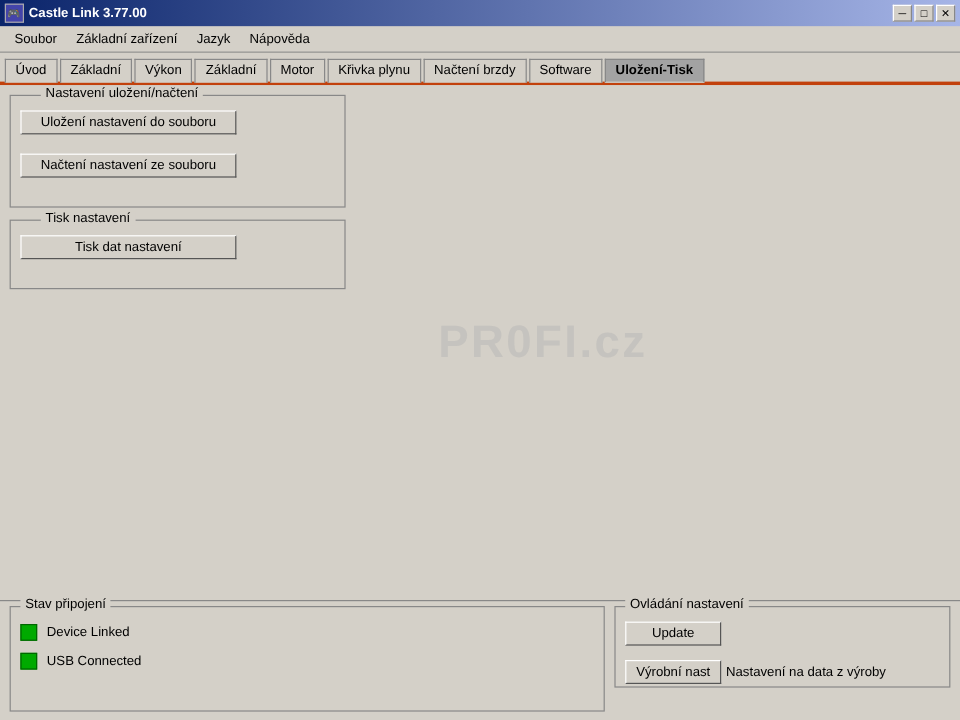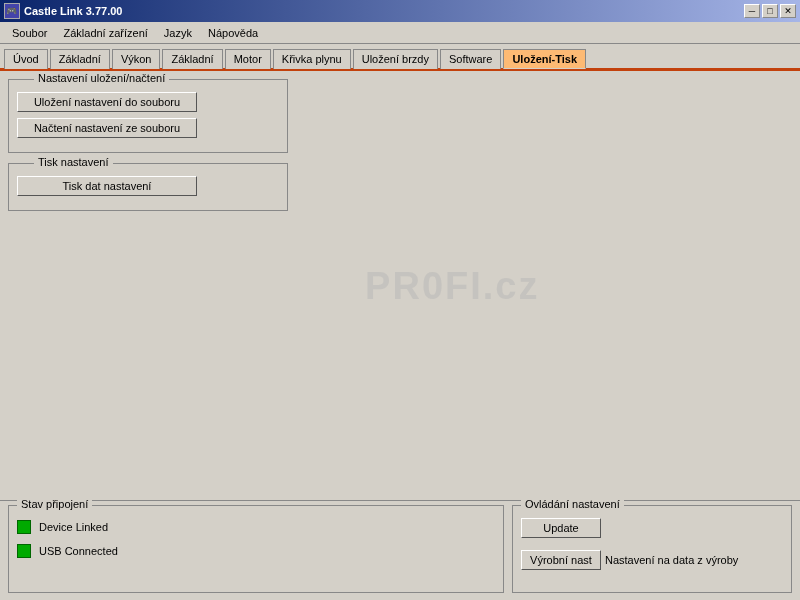--- a/index.html
+++ b/index.html
@@ -88,21 +88,21 @@
       border: 1px solid #888;
       border-bottom: none;
       background: #d4d0c8;
       cursor: pointer;
       font-size: 11px;
       margin-right: 2px;
       position: relative;
       top: 1px;
     }
     .tab.active {
-      background: #fdba74;
+      background: #a3a3a3;
       border-bottom: 1px solid #d4d0c8;
       font-weight: bold;
       z-index: 1;
     }
     
     .main-content {
       background: #d4d0c8;
       padding: 8px;
       flex: 1;
       position: relative;
@@ -130,21 +130,21 @@
       border: 1px solid;
       border-top-color: #ffffff;
       border-left-color: #ffffff;
       border-right-color: #555;
       border-bottom-color: #555;
       padding: 3px 12px;
       cursor: pointer;
       font-size: 11px;
       font-family: 'Tahoma', 'Arial', sans-serif;
       display: block;
-      margin-bottom: 6px;
+      margin-bottom: 16px;
       min-width: 180px;
     }
     
     .watermark {
       position: absolute;
       top: 50%;
       left: 50%;
       transform: translate(-20%, -50%);
       font-size: 38px;
       font-weight: bold;
@@ -195,21 +195,21 @@
       background: #00aa00;
       border: 1px solid #006600;
     }
     .status-right {
       width: 280px;
     }
     .control-group {
       border: 1px solid #888;
       padding: 4px 8px 8px 8px;
       position: relative;
-      height: 88px;
+      height: 68px;
       display: flex;
       flex-direction: column;
       gap: 4px;
     }
     .control-group-title {
       position: absolute;
       top: -8px;
       left: 8px;
       background: #d4d0c8;
       padding: 0 4px;
@@ -261,21 +261,21 @@
   <span class="menu-item">Nápověda</span>
 </div>
 
 <div class="tab-bar">
   <div class="tab">Úvod</div>
   <div class="tab">Základní</div>
   <div class="tab">Výkon</div>
   <div class="tab">Základní</div>
   <div class="tab">Motor</div>
   <div class="tab">Křivka plynu</div>
-  <div class="tab">Uložení brzdy</div>
+  <div class="tab">Načtení brzdy</div>
   <div class="tab">Software</div>
   <div class="tab active">Uložení-Tisk</div>
 </div>
 
 <div class="main-content">
 
   <div class="group-box" style="width: 280px;">
     <span class="group-box-title">Nastavení uložení/načtení</span>
     <button class="win-button">Uložení nastavení do souboru</button>
     <button class="win-button">Načtení nastavení ze souboru</button>

